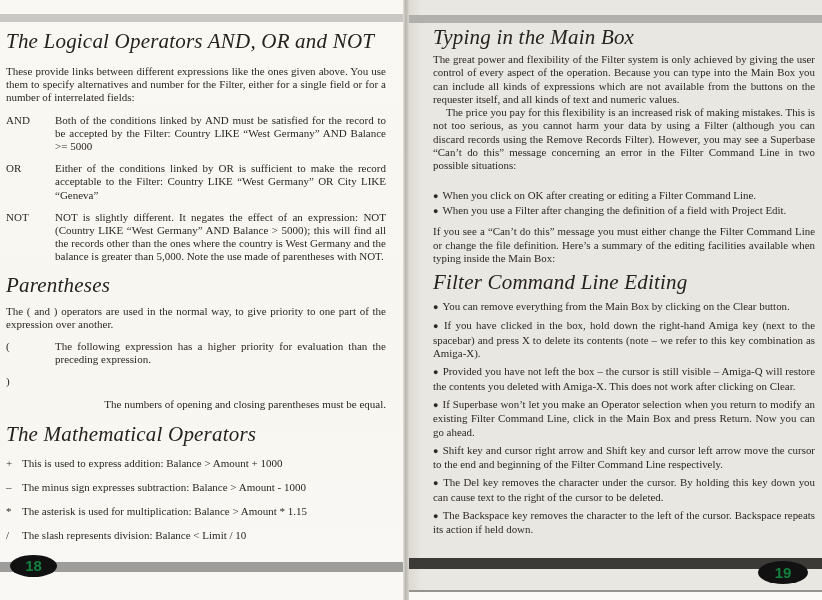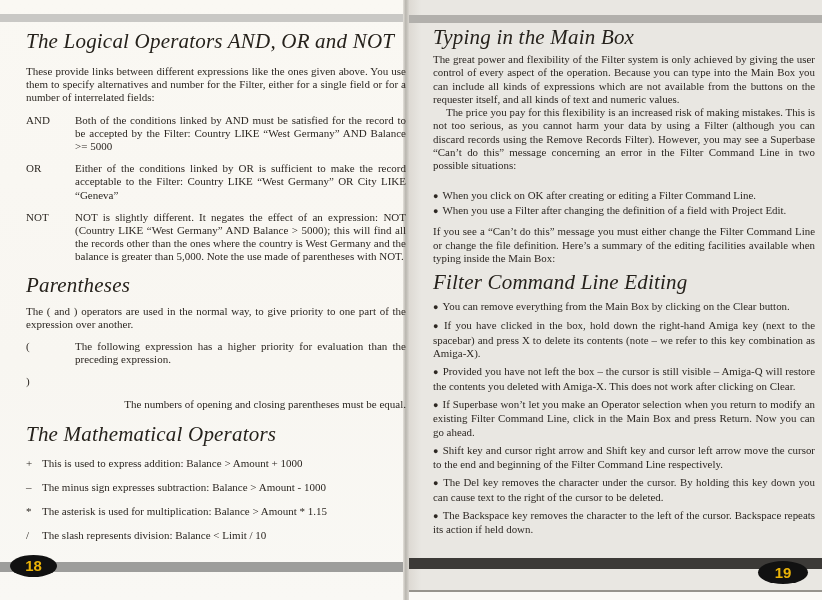--- a/index.html
+++ b/index.html
@@ -26,28 +26,28 @@
   }
   
   .mark-topleft { position:absolute; left:0; top:0; width:37px; height:8px; background:#141414; }
   .mark-bottomleft { position:absolute; left:0; top:588px; width:5px; height:12px; background:#2f2d2b; }
   .band-left { position:absolute; left:0; top:14px; width:403px; height:8px; background:#c9c8c5; }
   .band-right { position:absolute; left:0; top:15px; width:100%; height:8px; background:#b2b0ac; }
   .bar-left { position:absolute; left:0; top:562px; width:403px; height:10px; background:#9d9d9b; }
   .bar-right { position:absolute; left:0; top:558px; width:100%; height:11px; background:#3c3a37; }
   .badge {
     position:absolute; background:#111; border-radius:50%;
-    color:#eab308; font:bold 15px/22px "Liberation Sans", sans-serif;
+    color:#15803d; font:bold 15px/22px "Liberation Sans", sans-serif;
     text-align:center;
   }
   .badge-18 { left:10px; top:555px; width:47px; height:22px; }
   .badge-19 { right:14px; top:561px; width:50px; height:23px; line-height:23px; }
   
   .content { position:absolute; }
-  .lp-content { left:26px; top:30px; width:380px; font-size:11px; line-height:13.2px; }
+  .lp-content { left:6px; top:30px; width:380px; font-size:11px; line-height:13.2px; }
   .rp-content { left:24px; top:26px; width:382px; font-size:10.9px; line-height:13.3px; }
   .h-major {
     font-family:"Liberation Serif", serif; font-style:italic; font-weight:normal;
     font-size:21px; line-height:23px; color:#26221c; margin:0; letter-spacing:0.2px;
   }
   .lp-title { margin-bottom:12px; }
   .rp-title { margin-bottom:4px; }
   .h-mid    { margin-top:10px; margin-bottom:8px; }
   .h-math   { margin-top:12px; margin-bottom:11px; }
   .h-edit   { margin-top:6px; margin-bottom:6px;font-family:Liberation Serif, serif; }

